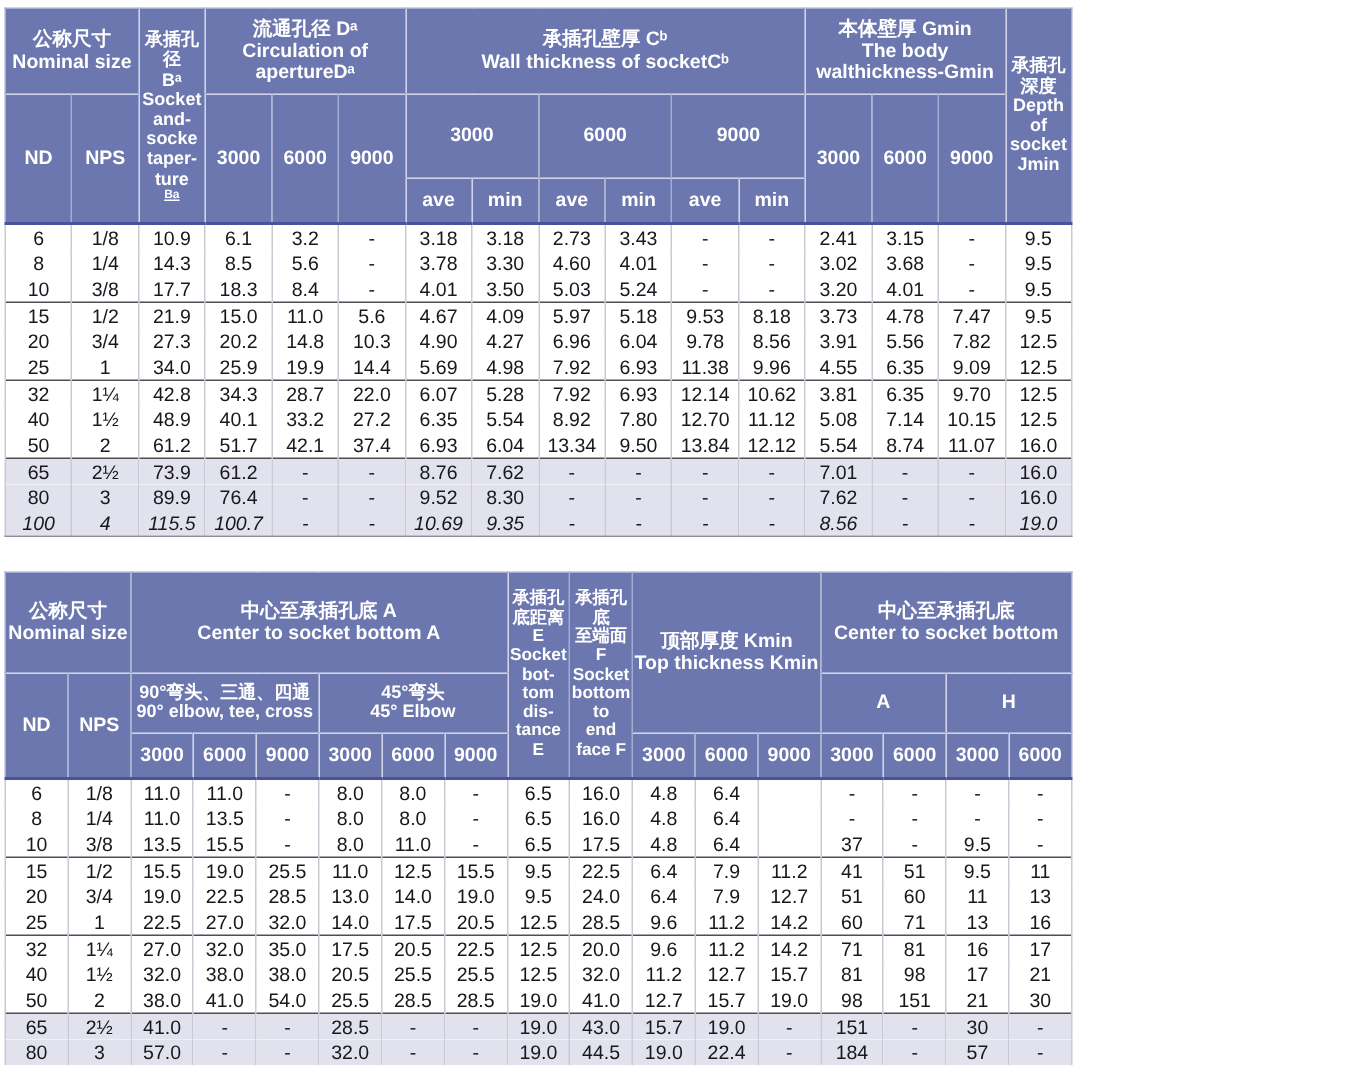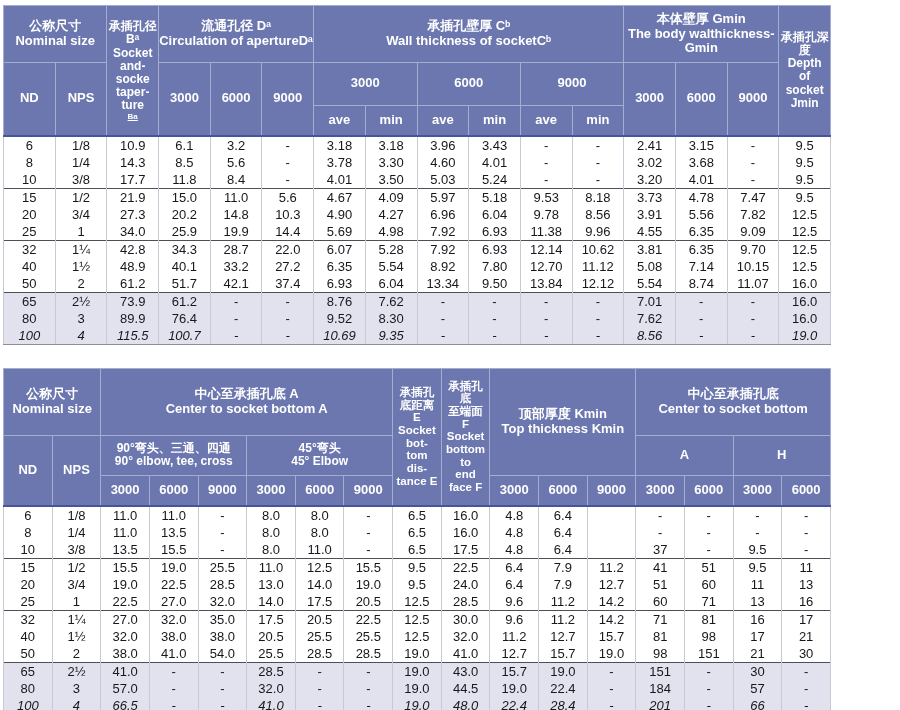--- a/index.html
+++ b/index.html
@@ -1,20 +1,20 @@
 <!DOCTYPE html>
 <html><head>
 <meta charset="utf-8">
 <style>
   html,body{margin:0;padding:0;background:#ffffff;}
   body{width:900px;height:710px;overflow:hidden;
        font-family:"Liberation Sans","DejaVu Sans",sans-serif;}
   .wrap{padding:5px 3px 0 3px;}
 
-  table{border-collapse:collapse;table-layout:fixed;width:828px;}
+  table{border-collapse:collapse;table-layout:fixed;width:712px;}
   th{background:#6b77ae;color:#ffffff;font-weight:bold;font-size:13px;
      border:1px solid #a4accf;padding:1px 0;line-height:1.15;
      vertical-align:middle;text-align:center;overflow:hidden;}
   .hdr-zh,.hdr-en{display:block;}
   .pre{white-space:pre-line;}
   .hdr-sm{font-size:12px;line-height:1.1;}
   .hdr-xs{font-size:11.5px;line-height:1.1;}
   .tiny{display:block;font-size:8px;line-height:1;text-decoration:underline;}
   tr.hr1 th{height:54px;}
   tr.hr2 th{height:37px;}
@@ -96,21 +96,21 @@
     <tbody>
         <tr>
           <td>6</td>
           <td>1/8</td>
           <td>10.9</td>
           <td>6.1</td>
           <td>3.2</td>
           <td>-</td>
           <td>3.18</td>
           <td>3.18</td>
-          <td>3.96</td>
+          <td>2.73</td>
           <td>3.43</td>
           <td>-</td>
           <td>-</td>
           <td>2.41</td>
           <td>3.15</td>
           <td>-</td>
           <td>9.5</td>
         </tr>
         <tr>
           <td>8</td>
@@ -127,21 +127,21 @@
           <td>-</td>
           <td>3.02</td>
           <td>3.68</td>
           <td>-</td>
           <td>9.5</td>
         </tr>
         <tr>
           <td>10</td>
           <td>3/8</td>
           <td>17.7</td>
-          <td>11.8</td>
+          <td>18.3</td>
           <td>8.4</td>
           <td>-</td>
           <td>4.01</td>
           <td>3.50</td>
           <td>5.03</td>
           <td>5.24</td>
           <td>-</td>
           <td>-</td>
           <td>3.20</td>
           <td>4.01</td>
@@ -498,21 +498,21 @@
         <tr class="group-start">
           <td>32</td>
           <td>1¼</td>
           <td>27.0</td>
           <td>32.0</td>
           <td>35.0</td>
           <td>17.5</td>
           <td>20.5</td>
           <td>22.5</td>
           <td>12.5</td>
-          <td>30.0</td>
+          <td>20.0</td>
           <td>9.6</td>
           <td>11.2</td>
           <td>14.2</td>
           <td>71</td>
           <td>81</td>
           <td>16</td>
           <td>17</td>
         </tr>
         <tr>
           <td>40</td>

